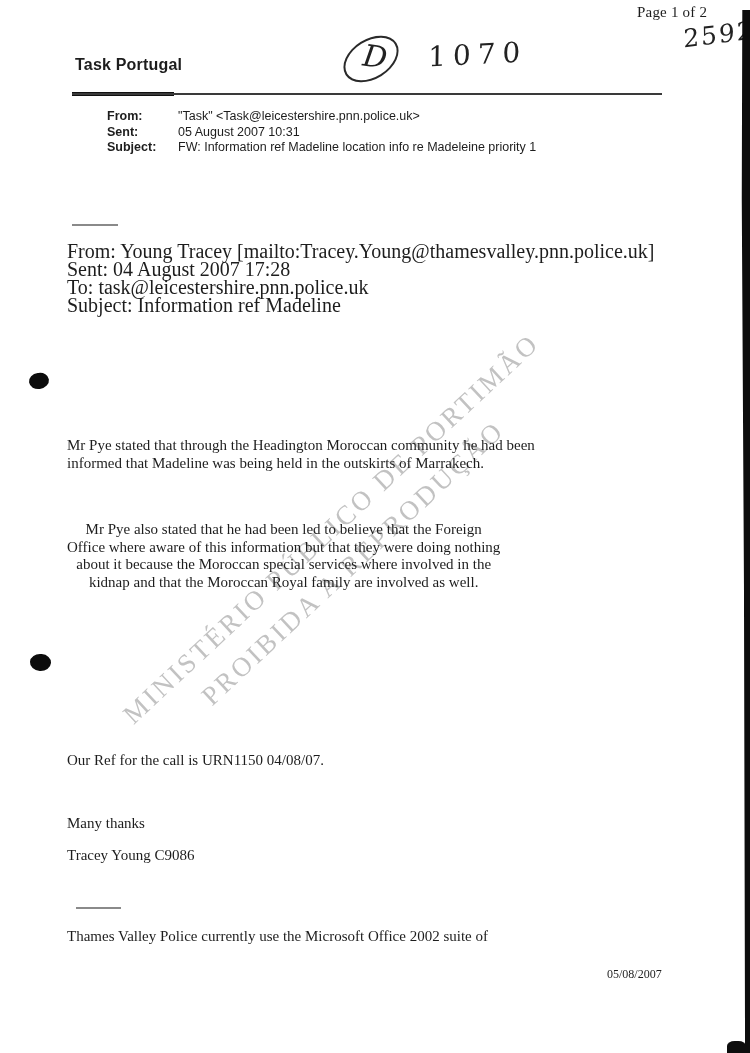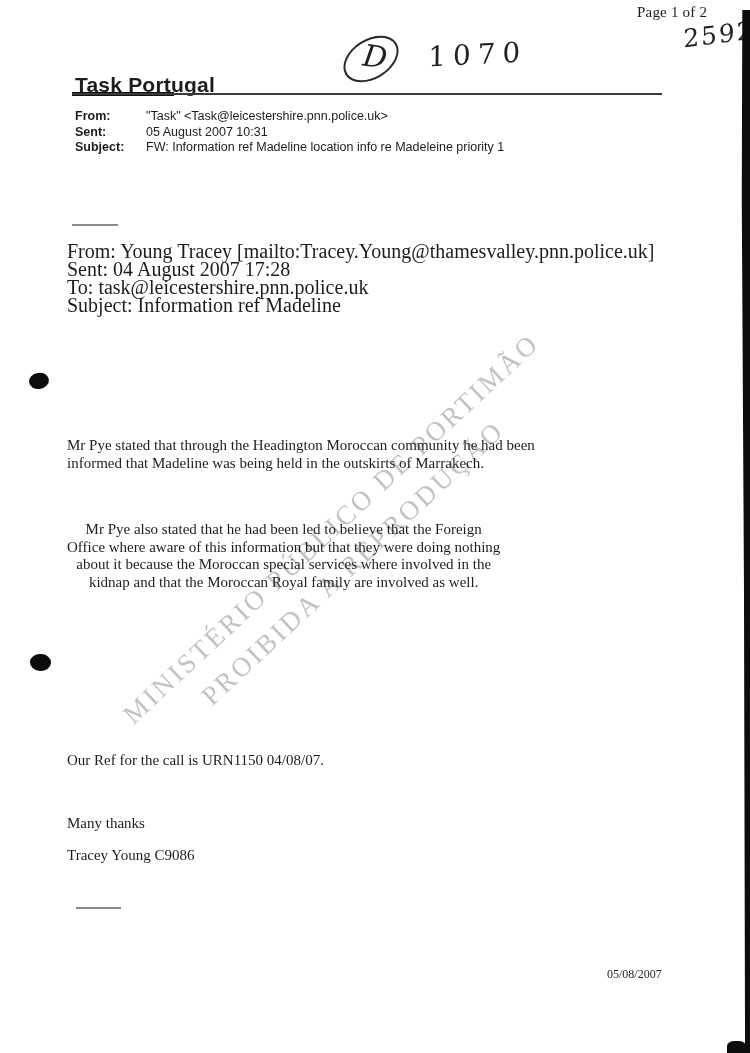--- a/index.html
+++ b/index.html
@@ -34,34 +34,34 @@
     font-size:30px;font-style:italic;
     transform:rotate(8deg);
   }
   .hw-1070{
     left:428px;top:38px;font-size:28px;
     letter-spacing:7px;
     transform:rotate(-3deg) skewX(-4deg);
   }
   
   .doc-title{
-    left:75px;top:73px;
+    left:75px;top:56px;
     font-family:"Liberation Sans", sans-serif;
-    font-weight:bold;font-size:21px;letter-spacing:.2px;
+    font-weight:bold;font-size:16px;letter-spacing:.2px;
   }
   .title-underline-thick{left:72px;top:92px;width:102px;height:4px;background:#111;}
   .title-rule{left:72px;top:93px;width:590px;height:2px;background:#3a3a3a;}
   
   .mail-header{
     left:75px;top:109px;
     font-family:"Liberation Sans", sans-serif;
     font-size:12.5px;line-height:15.5px;
   }
   .mail-header .row{display:flex;}
-  .mail-header .lbl{width:71px;font-weight:bold;}
+  .mail-header .lbl{width:71px;font-weight:bold;margin-left:32px;}
   .mail-header .val{white-space:nowrap;}
   
   .dash{height:2px;background:#8a8a8a;}
   .dash-1{left:72px;top:224px;width:46px;}
   .dash-2{left:76px;top:907px;width:45px;}
   
   .serif-block{
     font-size:20px;line-height:18px;
     white-space:pre-line;
   }
@@ -154,20 +154,21 @@
   <div class="abs para p3">Mr Pye also stated that he had been led to believe that the Foreign
 Office where aware of this information but that they were doing nothing
 about it because the Moroccan special services where involved in the
 kidnap and that the Moroccan Royal family are involved as well.</div>
   <div class="abs para p-ourref">Our Ref for the call is URN1150 04/08/07.</div>
   <div class="abs para p-thanks">Many thanks</div>
   <div class="abs para p-sig">Tracey Young C9086</div>
 
   <div class="abs dash dash-2"></div>
 
+  <div class="abs para p-footer-note">Thames Valley Police currently use the Microsoft Office 2002 suite of</div>
 
   <div class="abs footer-date">05/08/2007</div>
 
   <div class="abs blob blob-1"></div>
   <div class="abs blob blob-2"></div>
 
   <div class="abs scan-edge"></div>
   <div class="abs scan-corner-blob"></div>
 
 </div>

